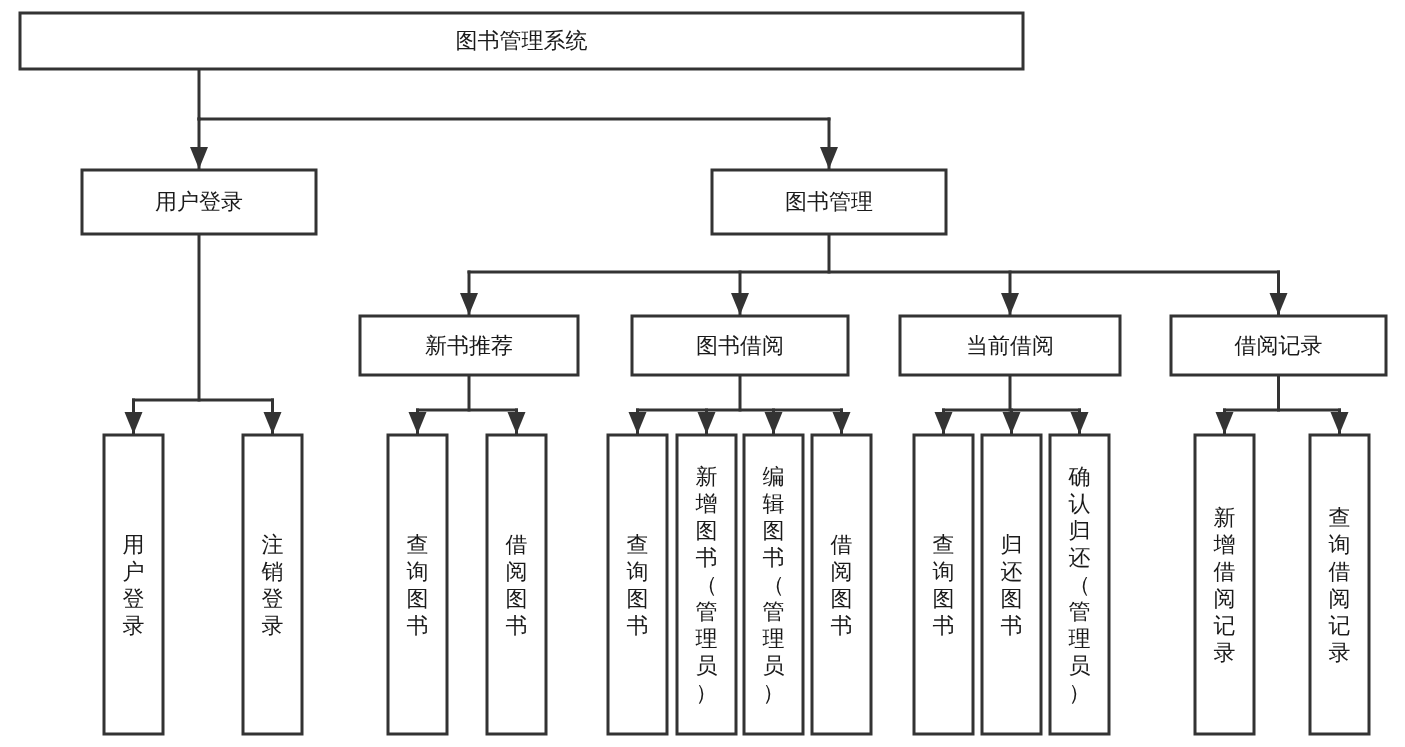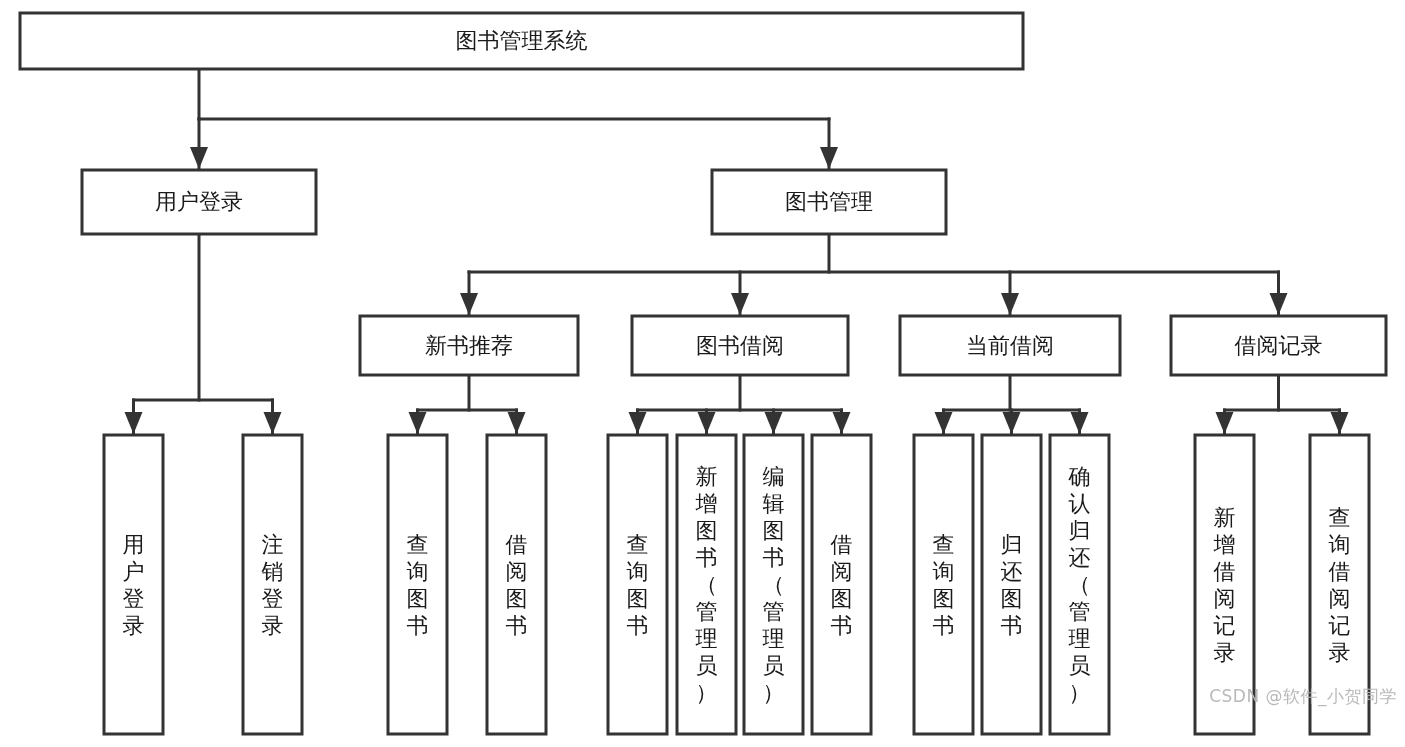--- a/index.html
+++ b/index.html
@@ -199,14 +199,13 @@
         <g>
           <rect x="1195" y="435" width="59" height="299" class="node-box"></rect>
           <text x="1224.5" y="524.56" class="node-label-v"><tspan x="1224.5" dy="0">新</tspan><tspan x="1224.5" dy="27">增</tspan><tspan x="1224.5" dy="27">借</tspan><tspan x="1224.5" dy="27">阅</tspan><tspan x="1224.5" dy="27">记</tspan><tspan x="1224.5" dy="27">录</tspan></text>
         </g>
         <g>
           <rect x="1310" y="435" width="59" height="299" class="node-box"></rect>
           <text x="1339.5" y="524.56" class="node-label-v"><tspan x="1339.5" dy="0">查</tspan><tspan x="1339.5" dy="27">询</tspan><tspan x="1339.5" dy="27">借</tspan><tspan x="1339.5" dy="27">阅</tspan><tspan x="1339.5" dy="27">记</tspan><tspan x="1339.5" dy="27">录</tspan></text>
         </g>
       </g>
   </svg>
-  <div class="watermark">CSDN @软件_小贺同学</div>
 </div>
 
 </body></html>

